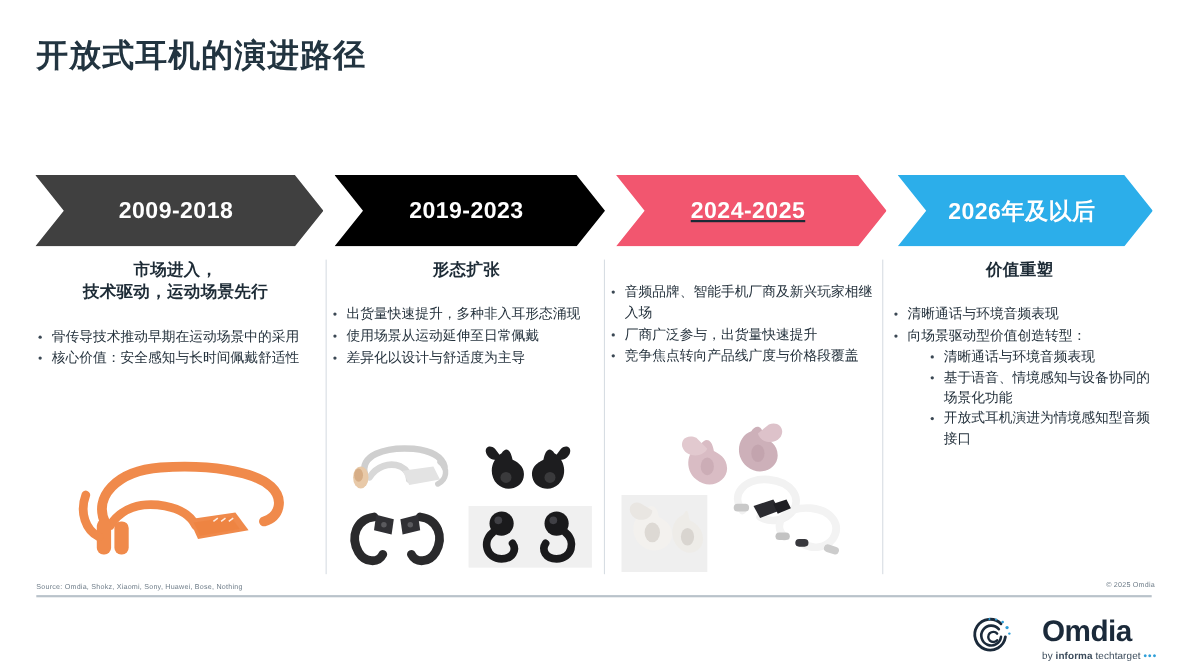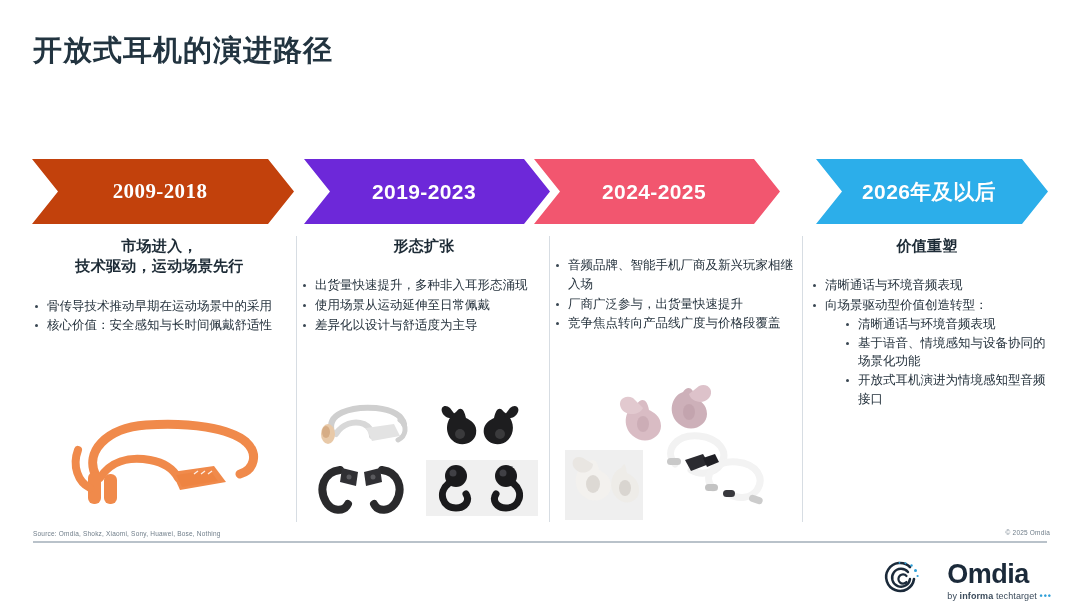--- a/index.html
+++ b/index.html
@@ -32,21 +32,21 @@
   .arrow .lbl{
     width:100%;text-align:center;
     color:#ffffff;font-weight:700;
     font-size:21px;letter-spacing:.4px;
     padding-right:6px;
     box-sizing:border-box;
     text-shadow:0 0 1px rgba(0,0,0,.08);
   }
   .a1{left:0px;width:262px;}
   .a2{left:272px;width:246px;}
-  .a3{left:502px;width:246px;}
+  .a3{left:528px;width:246px;text-decoration:underline;}
   .a4{left:784px;width:232px;}
 
   
   .cols{position:absolute;left:32px;top:236px;width:1016px;height:288px;}
   .col{position:absolute;top:0;height:288px;box-sizing:border-box;}
   .c1{left:0px;width:255px;}
   .c2{left:268px;width:248px;}
   .c3{left:521px;width:248px;}
   .c4{left:774px;width:242px;}
   .divider{
@@ -129,24 +129,24 @@
   .logo .byline .dots{color:#2f9fd8;font-weight:700;letter-spacing:1px;}
 </style>
 </head>
 <body>
 
 <div class="slide">
 
   <div class="title">开放式耳机的演进路径</div>
 
   <div class="arrows">
-    <div class="arrow a1" style="background:#c2410c;font-family:Liberation Serif, serif;">
+    <div class="arrow a1" style="background:#404040;">
       <span class="lbl">2009-2018</span>
     </div>
-    <div class="arrow a2" style="background:#6d28d9;">
+    <div class="arrow a2" style="background:#000000;">
       <span class="lbl">2019-2023</span>
     </div>
     <div class="arrow a3" style="background:#F2566F;">
       <span class="lbl">2024-2025</span>
     </div>
     <div class="arrow a4" style="background:#2CAEEA;">
       <span class="lbl">2026年及以后</span>
     </div>
   </div>
 

